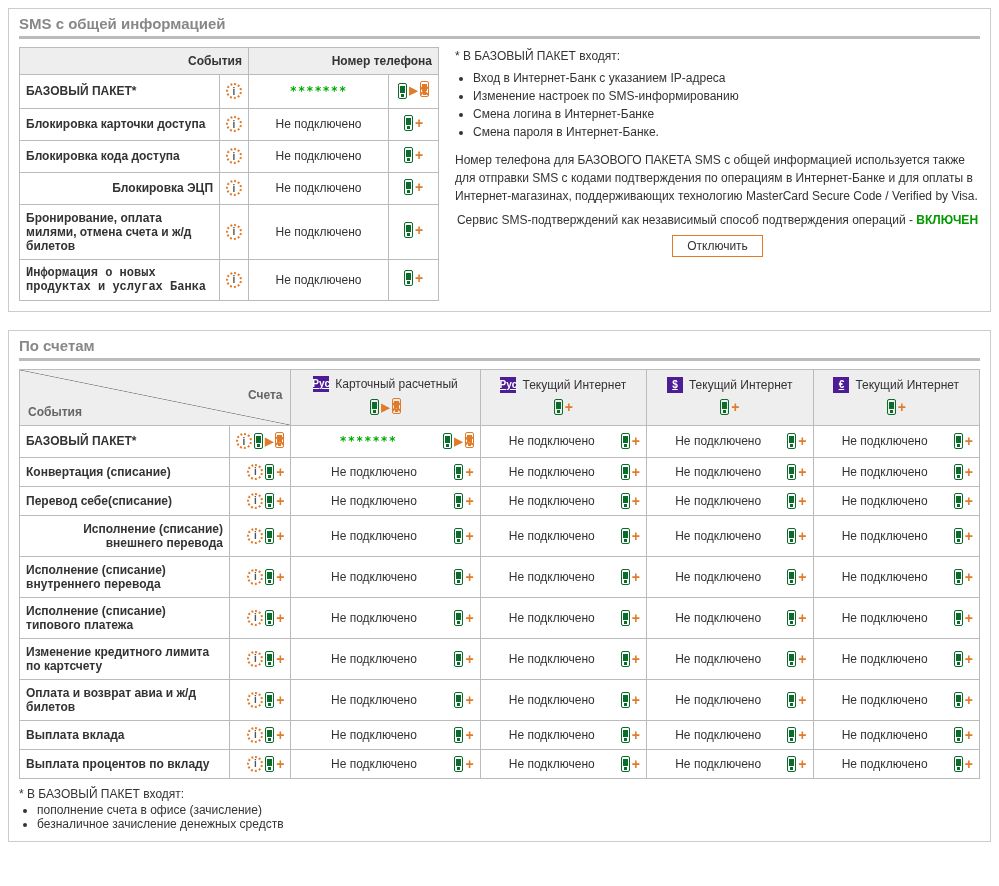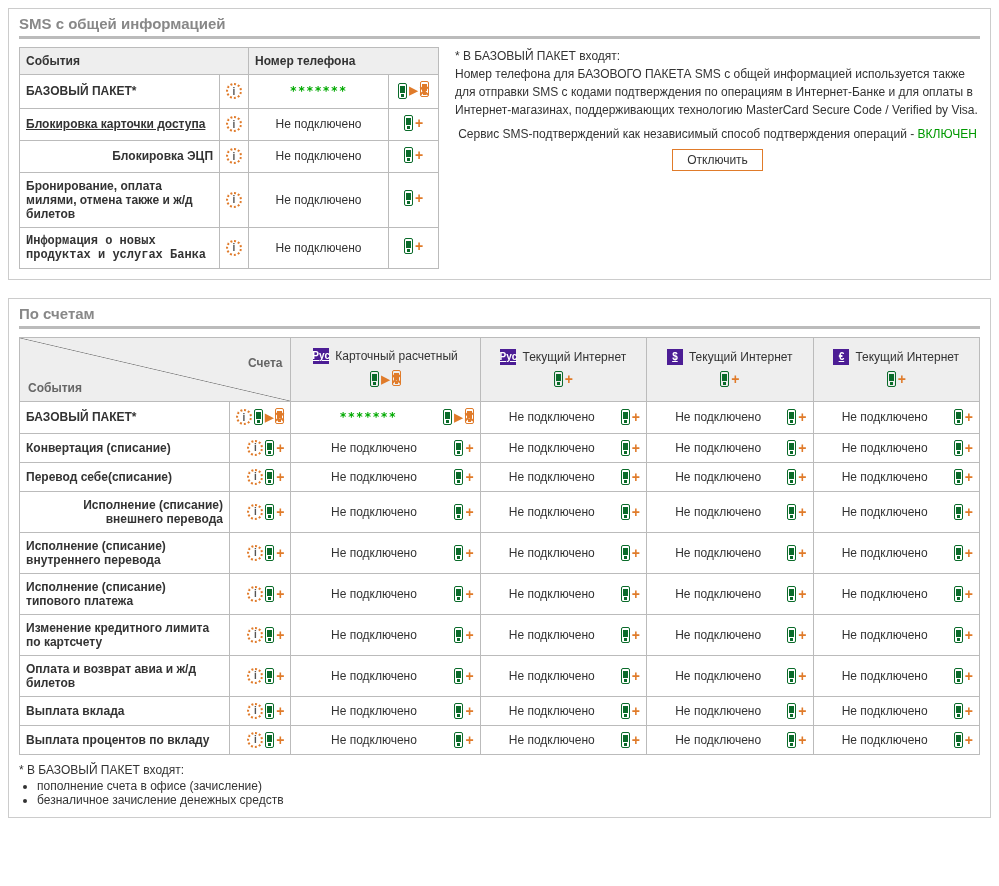--- a/index.html
+++ b/index.html
@@ -24,51 +24,51 @@
   }
   .title-rule {
     border: none;
     border-top: 3px solid #bbb;
     margin: 0 0 8px 0;
   }
   .top-layout { display: flex; gap: 16px; }
   .top-left { flex: 0 0 420px; }
   .top-right { flex: 1; font-size: 12px; line-height: 1.5; }
   .top-right ul { margin: 4px 0 10px 18px; padding: 0; }
-  .enabled { color: #090; font-weight: normal; }
+  .enabled { color: #090; font-weight: bold; }
   .btn-disable {
     display: inline-block;
     border: 1px solid #e07b2a;
     background: #fff;
     color: #333;
     padding: 3px 14px;
     cursor: pointer;
     font-size: 12px;
   }
   .btn-center { text-align: center; margin-top: 6px; }
 
   table.grid { border-collapse: collapse; width: 100%; }
   table.grid th, table.grid td {
     border: 1px solid #bbb;
     padding: 6px 6px;
     vertical-align: middle;
     font-size: 12px;
   }
   table.grid th {
     background: #eee;
-    text-align: left;
+    text-align: right;
     font-weight: bold;
   }
   .row-label { font-weight: bold; }
 
   
   .diag-cell {
     position: relative;
     background: #eee;
-    height: 64px;
+    height: 56px;
     color: #666;
   }
   .diag-cell::after {
     content: '';
     position: absolute;
     left: 0; top: 0; right: 0; bottom: 0;
     background: linear-gradient(to top right,
       transparent calc(50% - 0.7px), #888 50%, transparent calc(50% + 0.7px));
   }
   .diag-cell .bot-lbl { position: absolute; left: 8px; bottom: 6px; font-weight: bold; z-index: 1; }
@@ -173,39 +173,48 @@
               <td class="row-label" style="width:200px;">БАЗОВЫЙ ПАКЕТ*</td>
               <td style="width:24px;text-align:center;"><span class="info-icon">i</span></td>
               <td style="text-align:center;"><span class="stars val">*******</span></td>
               <td style="width:50px;text-align:center;"><span class="actions">
                   <span class="phone-icon"></span>
                   <span class="arrow-orange">▶</span>
                   <span class="cross-wrap"><span class="phone-icon phone-orange"></span></span>
                 </span></td>
             </tr>
             <tr>
-              <td class="row-label" style="width:200px;text-decoration:underline;">Блокировка карточки доступа</td>
+              <td class="row-label" style="width:200px;">Блокировка карточки доступа</td>
+              <td style="width:24px;text-align:center;"><span class="info-icon">i</span></td>
+              <td style="text-align:center;"><span class="val">Не подключено</span></td>
+              <td style="width:50px;text-align:center;"><span class="actions">
+                  <span class="phone-icon"></span>
+                  <span class="plus-orange">+</span>
+                </span></td>
+            </tr>
+            <tr>
+              <td class="row-label" style="width:200px;">Блокировка кода доступа</td>
               <td style="width:24px;text-align:center;"><span class="info-icon">i</span></td>
               <td style="text-align:center;"><span class="val">Не подключено</span></td>
               <td style="width:50px;text-align:center;"><span class="actions">
                   <span class="phone-icon"></span>
                   <span class="plus-orange">+</span>
                 </span></td>
             </tr>
             <tr>
               <td class="row-label" style="width:200px;text-align:right;">Блокировка ЭЦП</td>
               <td style="width:24px;text-align:center;"><span class="info-icon">i</span></td>
               <td style="text-align:center;"><span class="val">Не подключено</span></td>
               <td style="width:50px;text-align:center;"><span class="actions">
                   <span class="phone-icon"></span>
                   <span class="plus-orange">+</span>
                 </span></td>
             </tr>
             <tr>
-              <td class="row-label" style="width:200px;">Бронирование, оплата милями, отмена также и ж/д билетов</td>
+              <td class="row-label" style="width:200px;">Бронирование, оплата милями, отмена счета и ж/д билетов</td>
               <td style="width:24px;text-align:center;"><span class="info-icon">i</span></td>
               <td style="text-align:center;"><span class="val">Не подключено</span></td>
               <td style="width:50px;text-align:center;"><span class="actions">
                   <span class="phone-icon"></span>
                   <span class="plus-orange">+</span>
                 </span></td>
             </tr>
             <tr>
               <td class="row-label" style="width:200px;font-family:Liberation Mono, monospace;">Информация о новых продуктах и услугах Банка</td>
               <td style="width:24px;text-align:center;"><span class="info-icon">i</span></td>
@@ -213,20 +222,26 @@
               <td style="width:50px;text-align:center;"><span class="actions">
                   <span class="phone-icon"></span>
                   <span class="plus-orange">+</span>
                 </span></td>
             </tr>
           </tbody>
       </table>
     </div>
     <div class="top-right">
       <div>* В БАЗОВЫЙ ПАКЕТ входят:</div>
+      <ul id="s1-bullets">
+          <li>Вход в Интернет-Банк с указанием IP-адреса</li>
+          <li>Изменение настроек по SMS-информированию</li>
+          <li>Смена логина в Интернет-Банке</li>
+          <li>Смена пароля в Интернет-Банке.</li>
+        </ul>
       <div>Номер телефона для БАЗОВОГО ПАКЕТА SMS с общей информацией используется также для отправки SMS с кодами подтверждения по операциям в Интернет-Банке и для оплаты в Интернет-магазинах, поддерживающих технологию MasterCard Secure Code / Verified by Visa.</div>
       <div class="btn-center">
         <span>Сервис SMS-подтверждений как независимый способ подтверждения операций - </span><span class="enabled">ВКЛЮЧЕН</span>
       </div>
       <div class="btn-center">
         <button class="btn-disable">Отключить</button>
       </div>
     </div>
   </div>
 </div>

